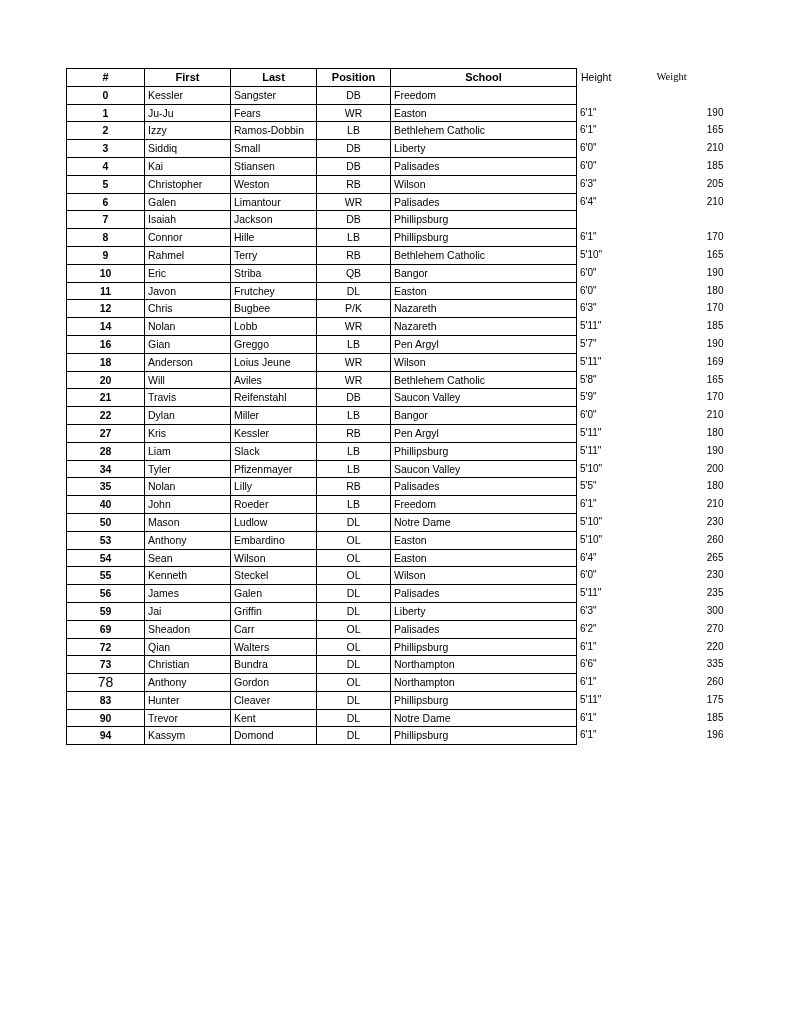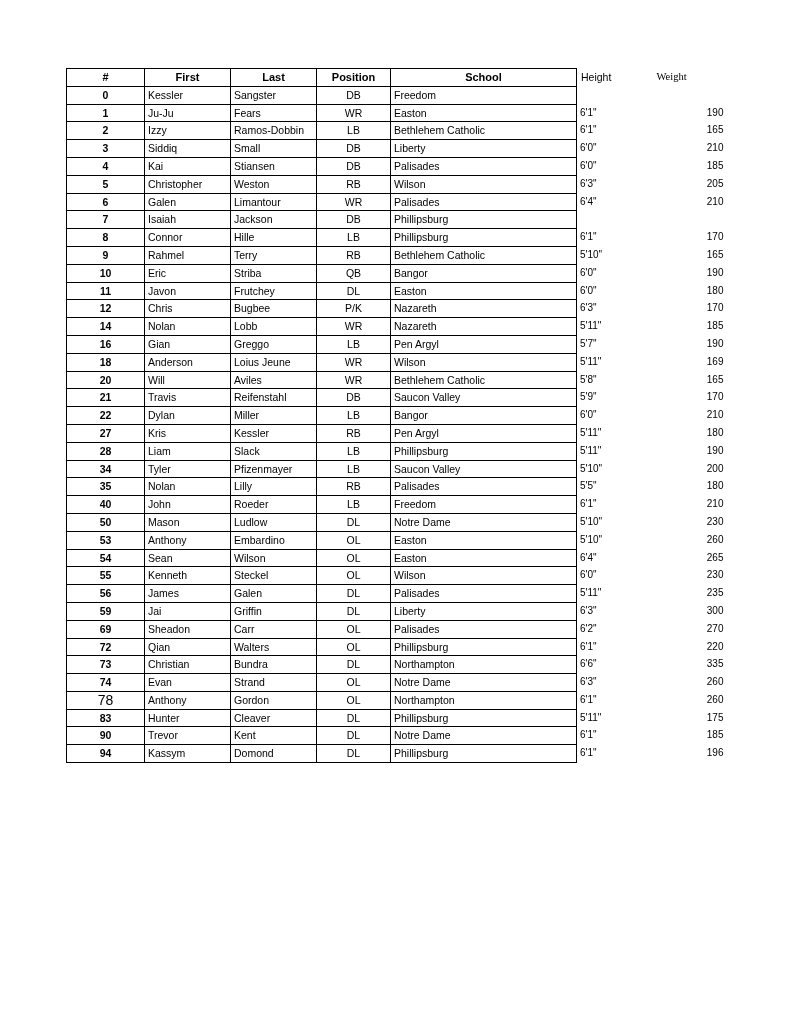--- a/index.html
+++ b/index.html
@@ -416,29 +416,20 @@
           <tr>
             <td class="bd num">73</td>
             <td class="bd first">Christian</td>
             <td class="bd last">Bundra</td>
             <td class="bd pos">DL</td>
             <td class="bd school">Northampton</td>
             <td class="nb height">6'6"</td>
             <td class="nb weight">335</td>
           </tr>
           <tr>
-            <td class="bd num">74</td>
-            <td class="bd first">Evan</td>
-            <td class="bd last">Strand</td>
-            <td class="bd pos">OL</td>
-            <td class="bd school">Notre Dame</td>
-            <td class="nb height">6'3"</td>
-            <td class="nb weight">260</td>
-          </tr>
-          <tr>
             <td class="bd num small">78</td>
             <td class="bd first">Anthony</td>
             <td class="bd last">Gordon</td>
             <td class="bd pos">OL</td>
             <td class="bd school">Northampton</td>
             <td class="nb height">6'1"</td>
             <td class="nb weight">260</td>
           </tr>
           <tr>
             <td class="bd num">83</td>

